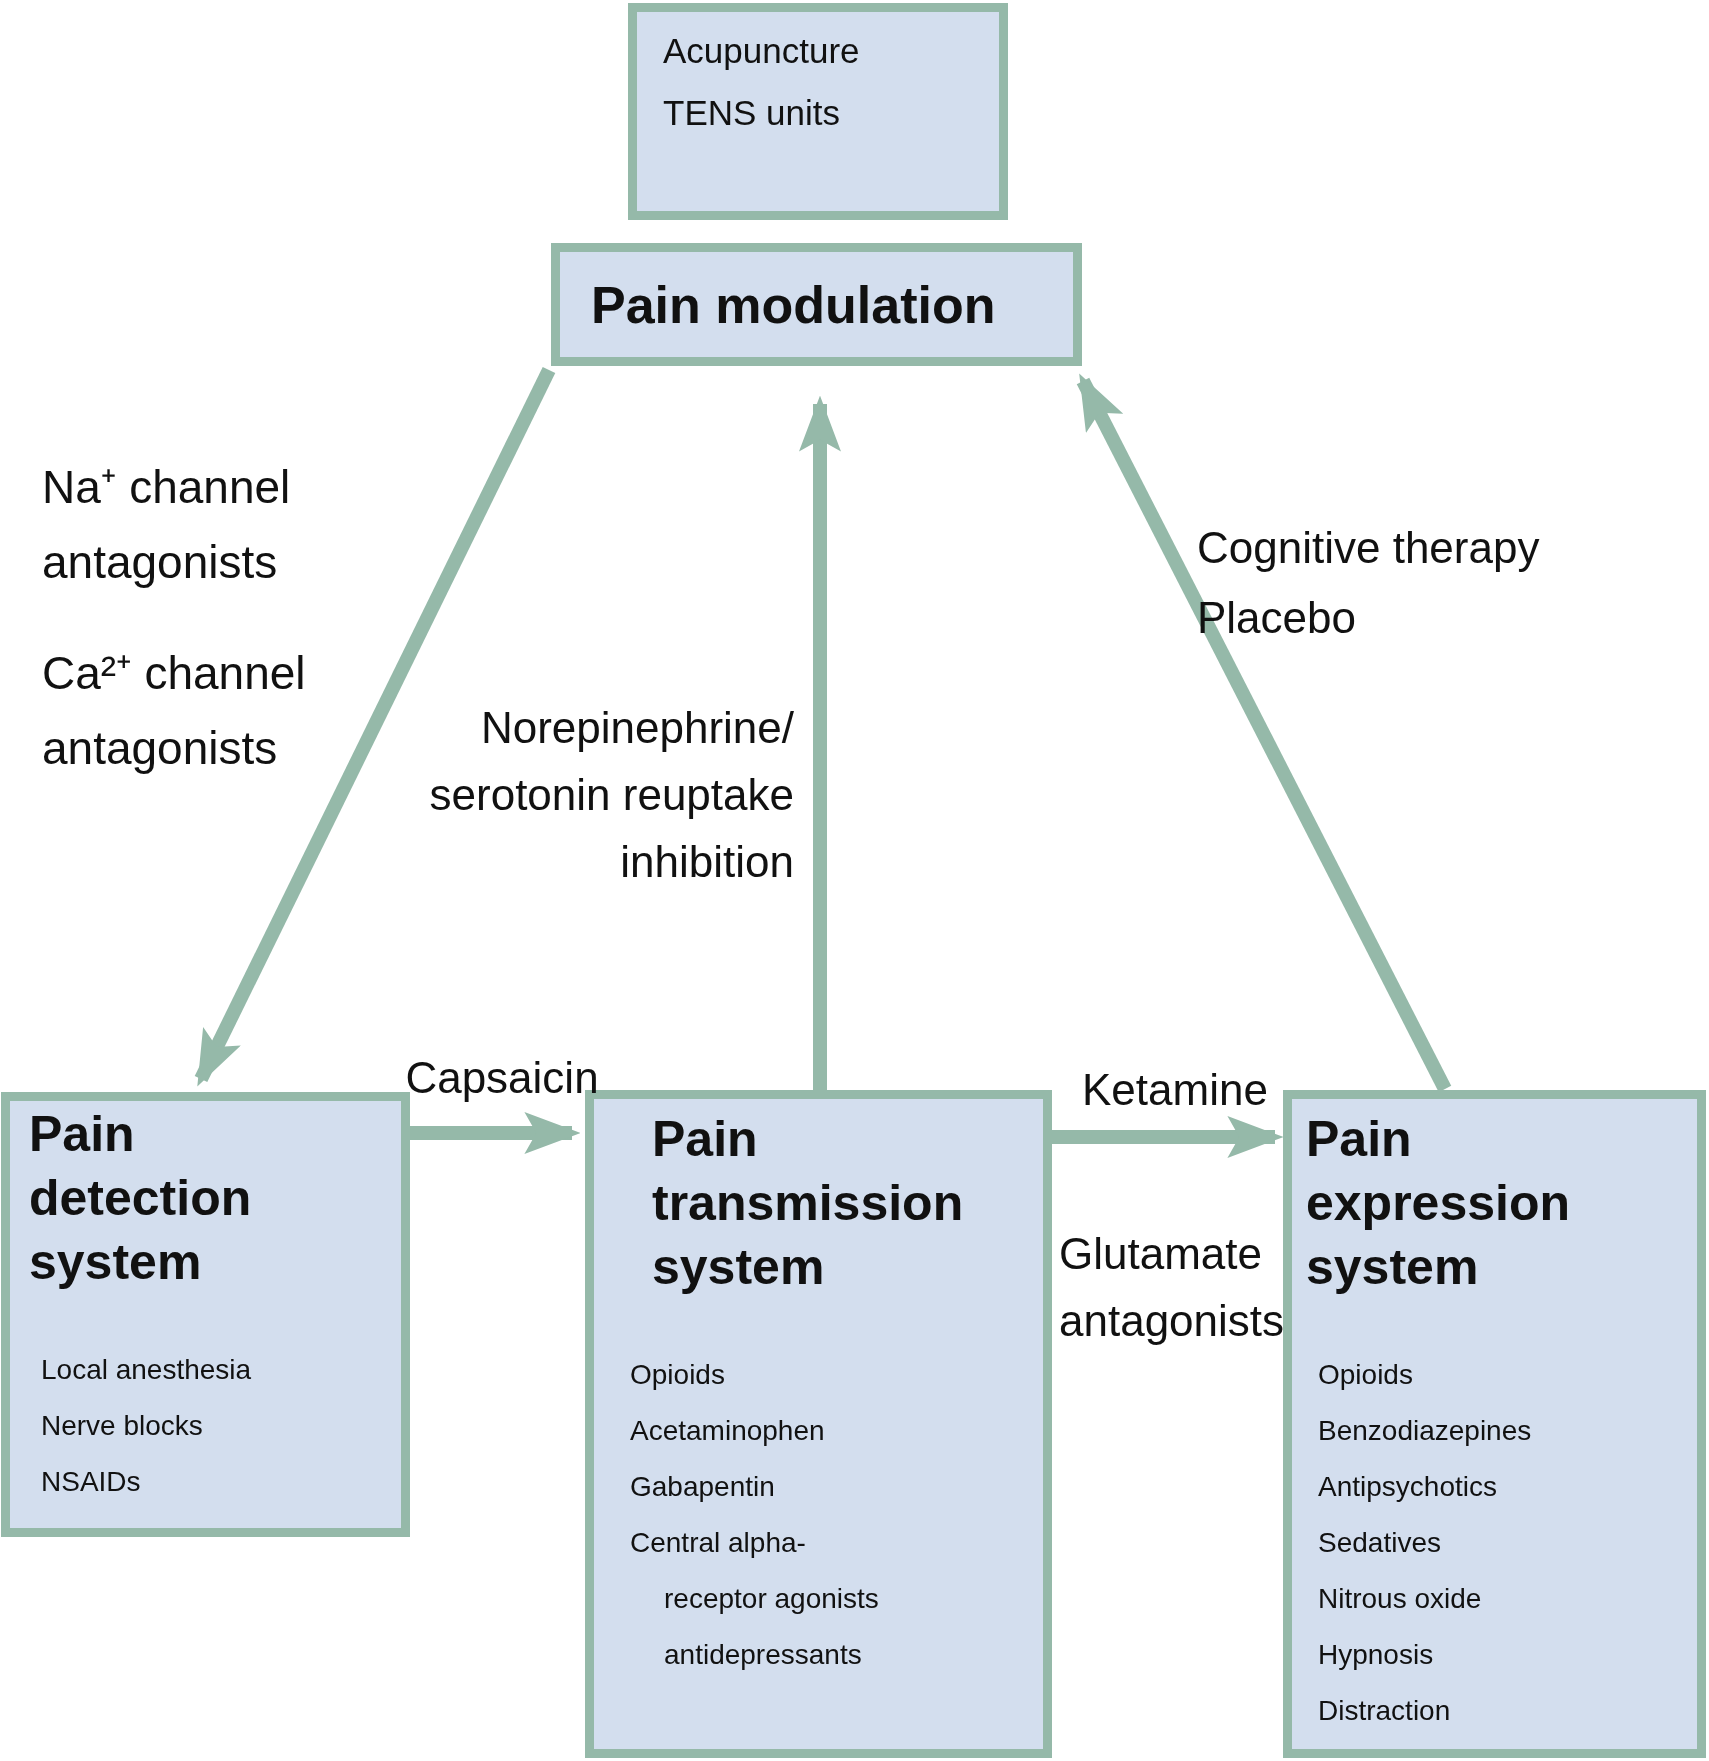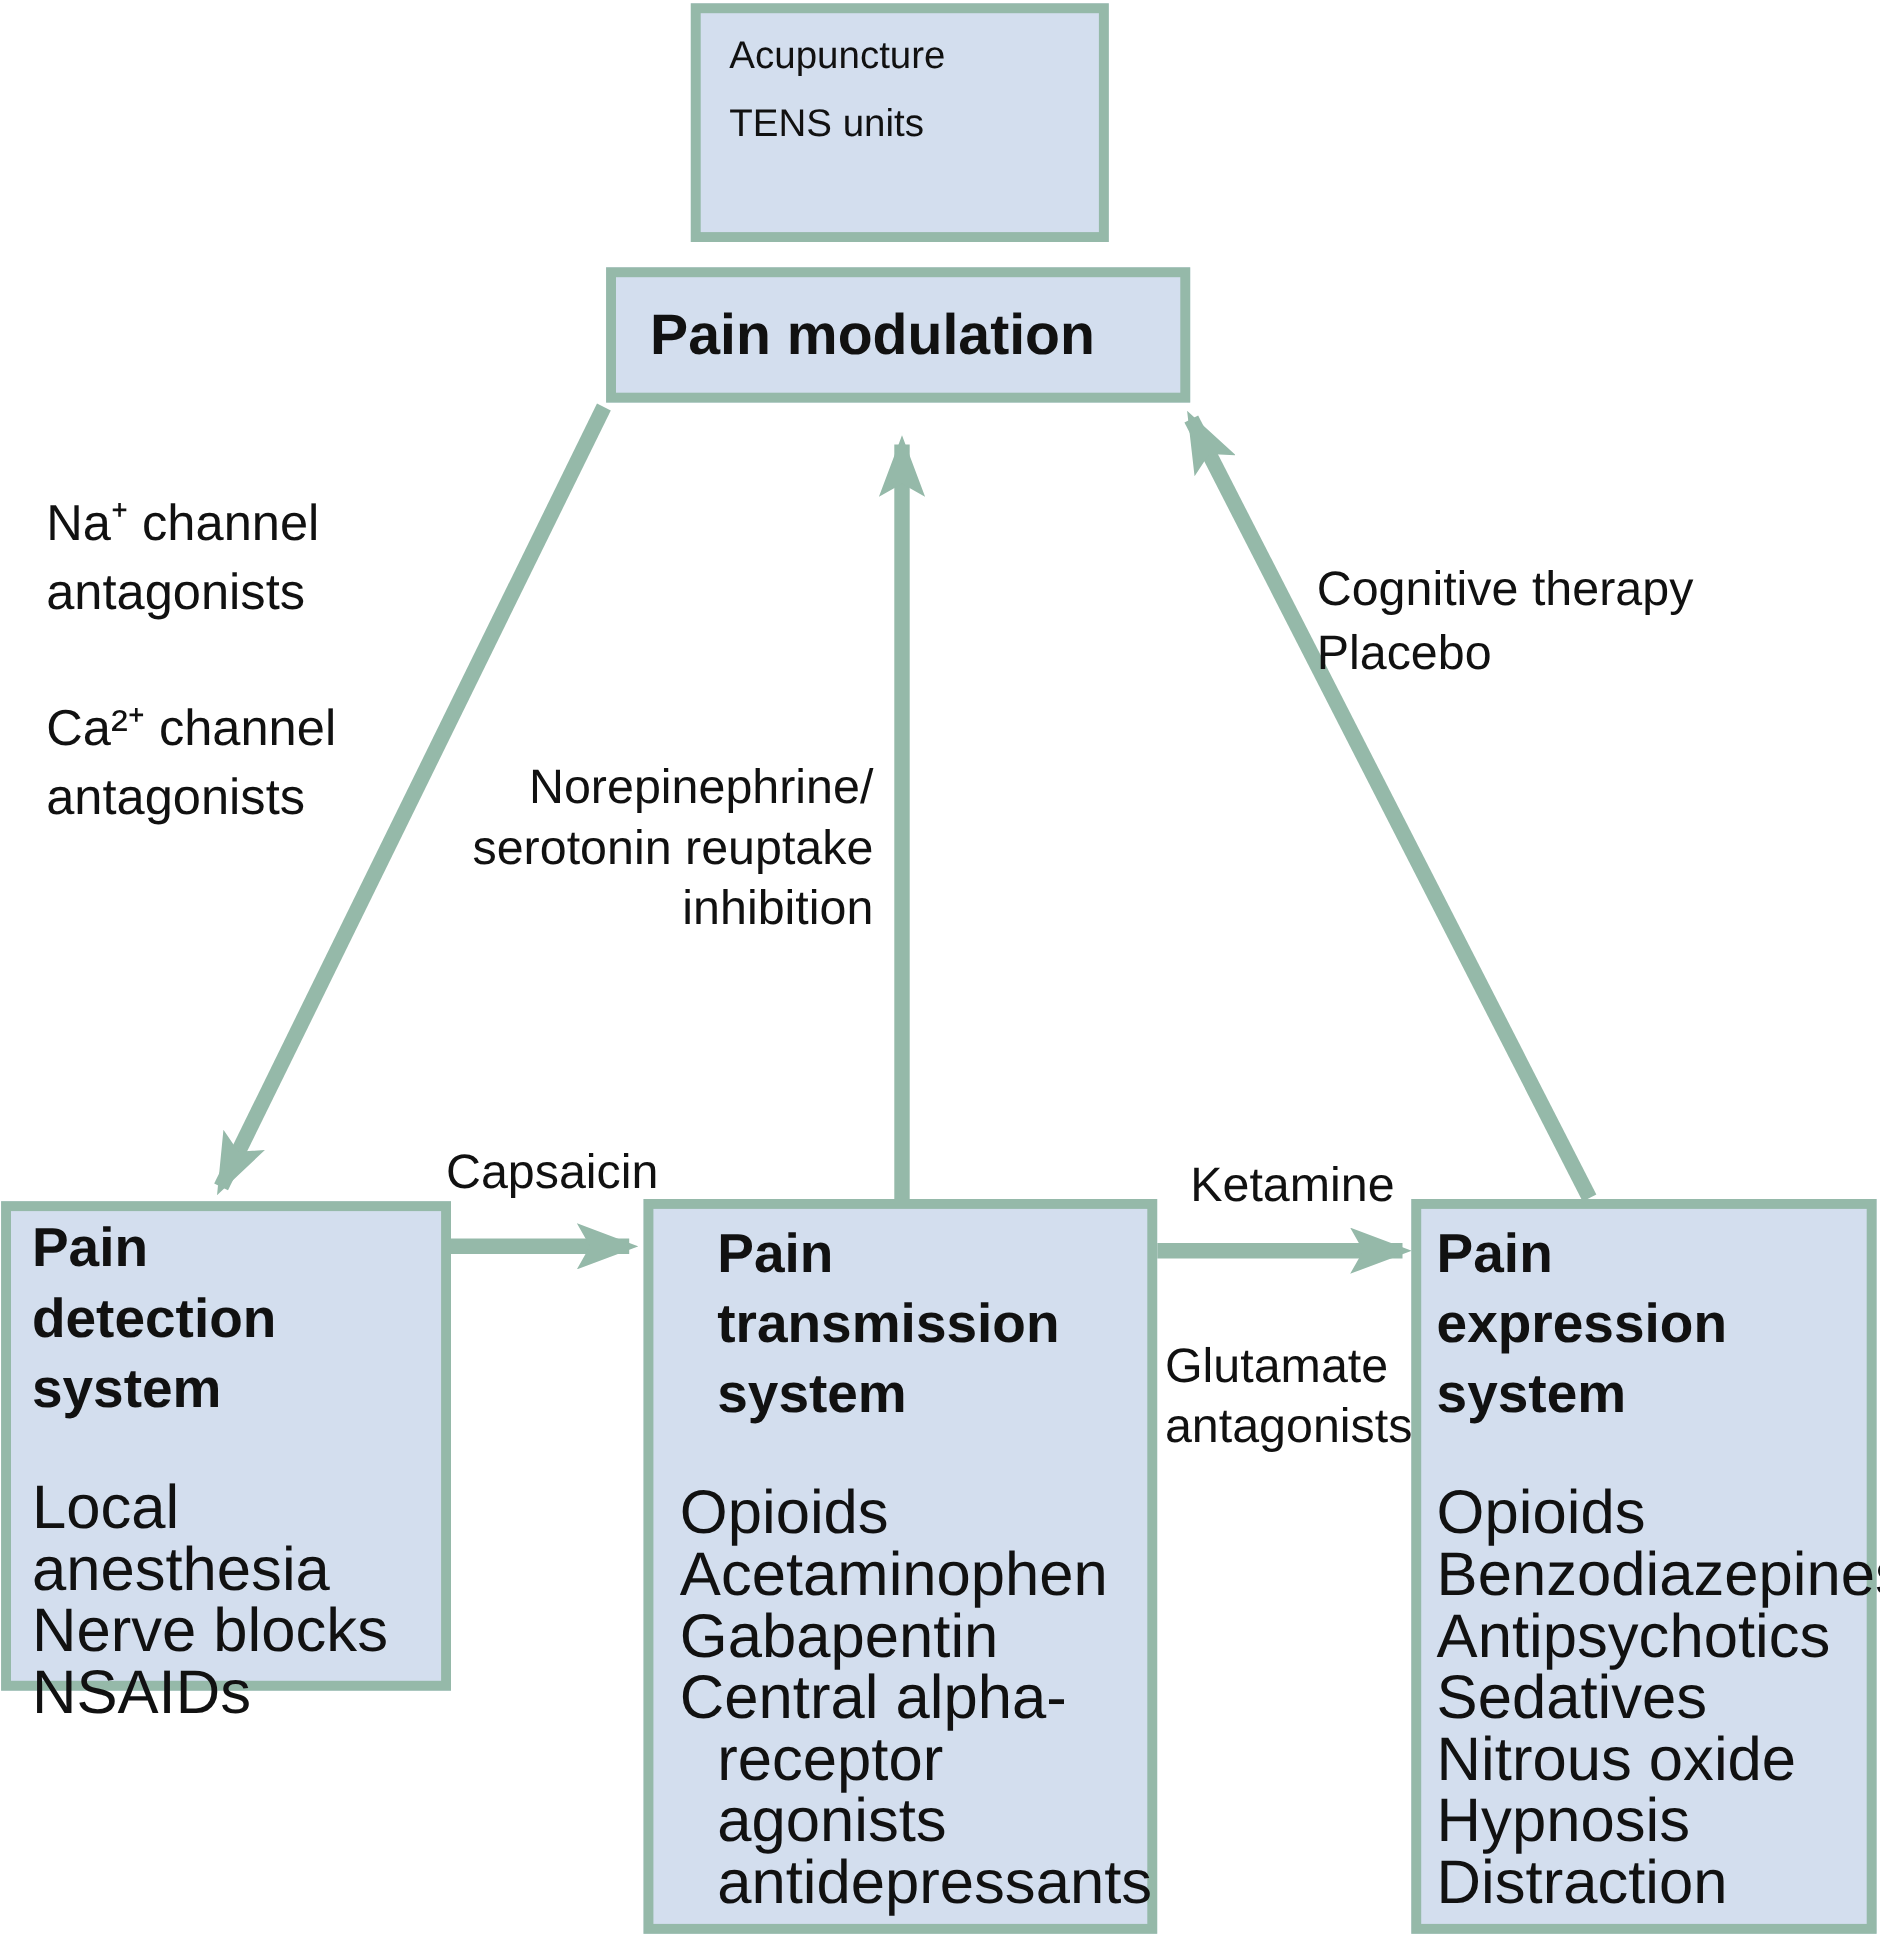--- a/index.html
+++ b/index.html
@@ -28,24 +28,24 @@
     display:flex; align-items:center;
     padding-left:31px;
     font-size:52px; font-weight:bold;
   }
   .detection-box   { left:1px;    top:1092px; width:409px; height:445px; padding:1px 0 0 19px; }
   .transmission-box{ left:585px;  top:1090px; width:467px; height:668px; padding:8px 0 0 24px; }
   .expression-box  { left:1283px; top:1090px; width:423px; height:668px; padding:8px 0 0 14px; }
   .box-title { font-size:50px; font-weight:bold; line-height:64px; }
   .transmission-box .box-title { margin-left:34px; }
   .box-title span, .box-list span { display:block; }
-  .box-list { font-size:56px; line-height:56px; margin-top:48px; }
+  .box-list { font-size:28px; line-height:56px; margin-top:48px;margin-left:12px; }
   .box-list .indent { padding-left:34px; }
   .label { position:absolute; font-size:44px; line-height:57px; }
-  .label span { display:block; }
+  .label span { display:block;margin-top:12px; }
   .na-label, .ca-label { font-size:46px; line-height:63px; }
   .na-label { left:42px; top:444px; }
   .ca-label { left:42px; top:630px; }
   .norepi-label { left:350px; top:688px; width:444px; text-align:right; line-height:55px; }
   .cognitive-label { left:1197px; top:507px; line-height:58px; }
   .capsaicin-label { left:380px;  top:1037px; width:244px; text-align:center; }
   .ketamine-label  { left:1082px; top:1049px; width:180px; text-align:center; }
   .glutamate-label { left:1059px; top:1214px; width:232px; line-height:55px; }
 </style>
 </head>

